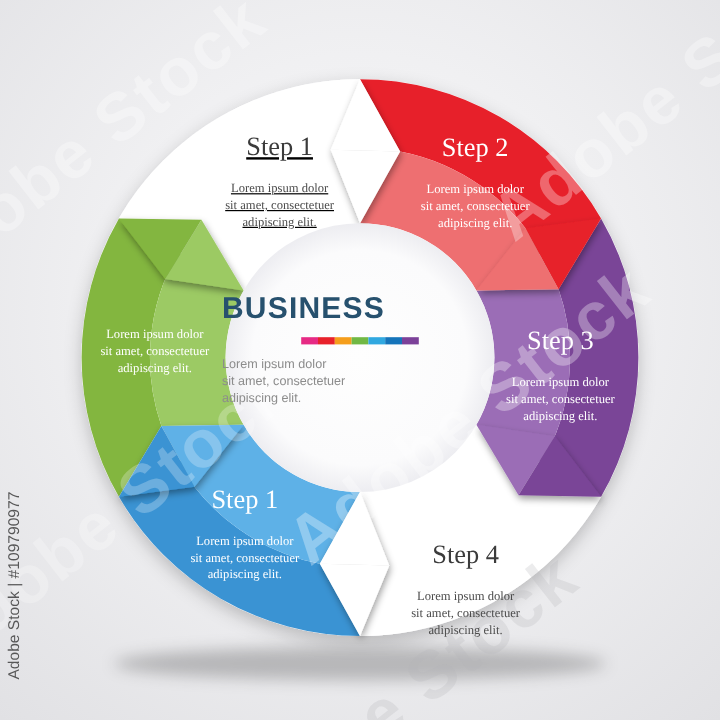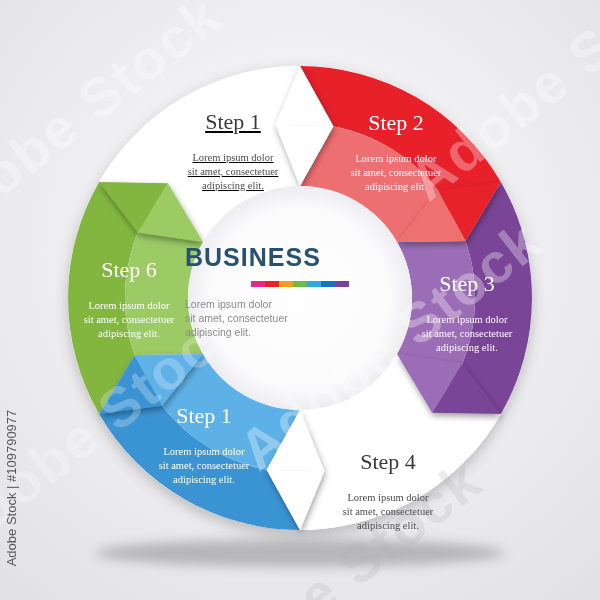--- a/index.html
+++ b/index.html
@@ -132,21 +132,20 @@
 sit amet, consectetuer
 adipiscing elit.</div>
   </div>
   <div class="step-block s5">
     <div class="step-title" style="color: rgb(255, 255, 255);">Step 1</div>
     <div class="step-desc" style="color: rgb(255, 255, 255);">Lorem ipsum dolor
 sit amet, consectetuer
 adipiscing elit.</div>
   </div>
   <div class="step-block s6">
-    <div class="step-title" style="color: rgb(255, 255, 255);">Step 6</div>
     <div class="step-desc" style="color: rgb(255, 255, 255);">Lorem ipsum dolor
 sit amet, consectetuer
 adipiscing elit.</div>
   </div>
 
   <div class="center-block">
     <div class="center-title" style="color: rgb(39, 81, 110);">BUSINESS</div>
     <div class="color-bar">
         <span style="background: rgb(230, 42, 132);"></span>
         <span style="background: rgb(232, 33, 43);"></span>

